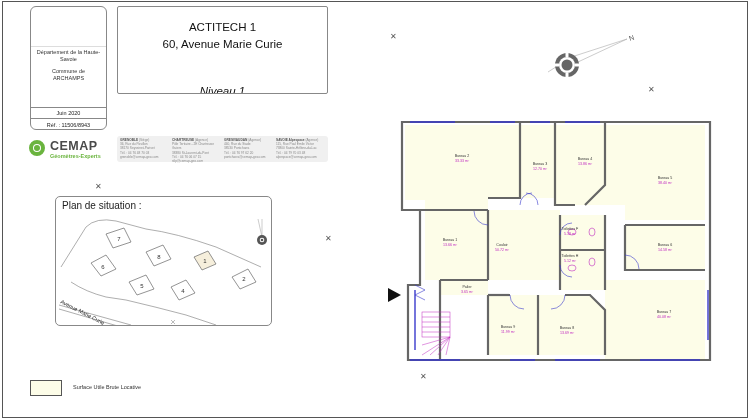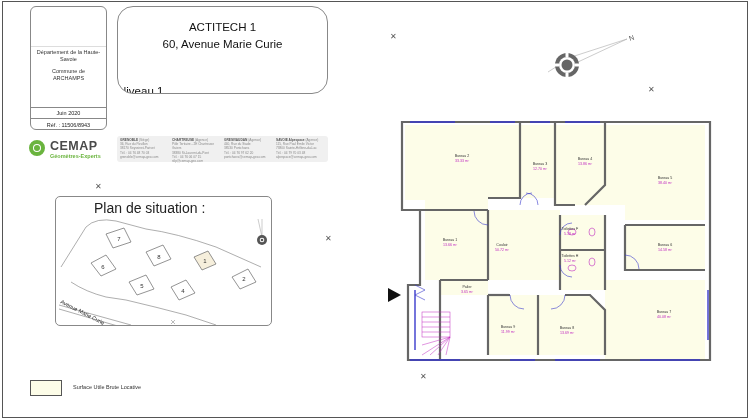--- a/index.html
+++ b/index.html
@@ -9,44 +9,44 @@
   .frame { position: absolute; left: 2px; top: 1px; width: 746px; height: 417px; border: 1.5px solid #555; background: #fff; }
 
   .cart-left { position: absolute; left: 30px; top: 6px; width: 77px; height: 124px; border: 1px solid #888; border-radius: 6px; background: #fff; overflow: hidden; }
   .cart-left .blank { height: 40px; border-bottom: 1px solid #ddd; }
   .cart-left .txt { font-size: 5.5px; text-align: center; line-height: 7px; color: #333; }
   .cart-left .dept { margin-top: 2px; }
   .cart-left .comm { margin-top: 5px; }
   .cart-left .date { position: absolute; left: 0; right: 0; top: 100px; border-top: 1px solid #888; height: 11px; font-size: 5.5px; text-align: center; line-height: 11px; }
   .cart-left .ref { position: absolute; left: 0; right: 0; top: 111px; border-top: 1px solid #888; height: 13px; font-size: 5.5px; text-align: center; line-height: 12px; }
 
-  .cart-main { position: absolute; left: 117px; top: 6px; width: 211px; height: 88px; border: 1px solid #888; border-radius: 16px; background: #fff; overflow: hidden; }
+  .cart-main { position: absolute; left: 117px; top: 6px; width: 211px; height: 88px; border: 1px solid #888; border-radius: 2px; background: #fff; overflow: hidden; }
   .cart-main .t1 { position: absolute; top: 14px; left: 0; right: 0; text-align: center; font-size: 11.5px; color: #111; }
   .cart-main .t2 { position: absolute; top: 31px; left: 0; right: 0; text-align: center; font-size: 11.5px; color: #111; }
   .cart-main .t3 { position: absolute; top: 61px; left: 0; right: 0; text-align: center; font-size: 11.5px; color: #111; }
-  .cart-main .t4 { position: absolute; top: 78px; left: 0; right: 0; font-size: 11.5px; color: #111; }
+  .cart-main .t4 { position: absolute; top: 78px; left: 0; right: 0; text-align: center; font-size: 11.5px; color: #111; font-style: italic; }
   .cart-main .rev { position: absolute; top: 96px; left: 0; right: 0; height: 9px; border-top: 1px solid #888; border-bottom: 1px solid #888; font-size: 5px; line-height: 8px; }
   .rev .idx { position: absolute; left: 0; width: 9px; text-align: center; border-right: 1px solid #888; height: 8px; }
   .rev .desc { position: absolute; left: 12px; }
   .rev .rdate { position: absolute; right: 0; width: 40px; border-left: 1px solid #888; text-align: center; height: 8px; }
   .cart-main .echelle { position: absolute; top: 106px; left: 0; right: 0; font-size: 5px; text-align: center; line-height: 7px; }
   .cart-main .ratt { position: absolute; top: 113px; left: 0; right: 0; border-top: 1px solid #888; font-size: 5px; text-align: center; line-height: 10px; }
 
   .logo { position: absolute; left: 27px; top: 138px; width: 80px; height: 22px; }
   .logo .ring { position: absolute; left: 2px; top: 2px; width: 16px; height: 16px; border-radius: 50%; border: 4px solid #6ab43e; }
   .logo .ring::after { content: ""; position: absolute; left: 1px; top: 1px; width: 6px; height: 6px; border-radius: 50%; background: #6ab43e; }
   .logo .name { position: absolute; left: 23px; top: 1px; font-size: 12.5px; font-weight: bold; color: #4a4a4a; letter-spacing: 0.5px; }
   .logo .sub { position: absolute; left: 23px; top: 15px; font-size: 5.5px; font-weight: bold; color: #6ab43e; }
 
   .agencies { position: absolute; left: 117px; top: 136px; width: 211px; height: 26px; background: #f0f0f0; border-radius: 3px; }
   .agency { position: absolute; top: 2px; width: 52px; font-size: 3.2px; line-height: 4.2px; color: #888; }
   .agency .an { color: #555; font-weight: bold; }
 
   .situation { position: absolute; left: 55px; top: 196px; width: 217px; height: 130px; border: 1px solid #888; border-radius: 5px; background: #fff; overflow: hidden; }
-  .situation .title { position: absolute; left: 6px; top: 3px; font-size: 14px; color: #222; margin-left: 32px; }
+  .situation .title { position: absolute; left: 6px; top: 3px; font-size: 10px; color: #222; }
   .situation svg { position: absolute; left: 0; top: 0; }
 
   .legend { position: absolute; left: 30px; top: 380px; width: 32px; height: 16px; border: 1px solid #555; background: #fdfde8; }
   .legend-label { position: absolute; left: 73px; top: 384px; font-size: 5.5px; color: #333; }
 
   .plan { position: absolute; left: 380px; top: 110px; width: 370px; height: 260px; }
   .plan svg { position: absolute; left: 0; top: 0; }
   .lbl { position: absolute; font-size: 3.6px; color: #333; text-align: center; line-height: 5px; white-space: nowrap; transform: translateX(-50%); }
   .lbl .a { color: #c02ac0; display: block; }
 

